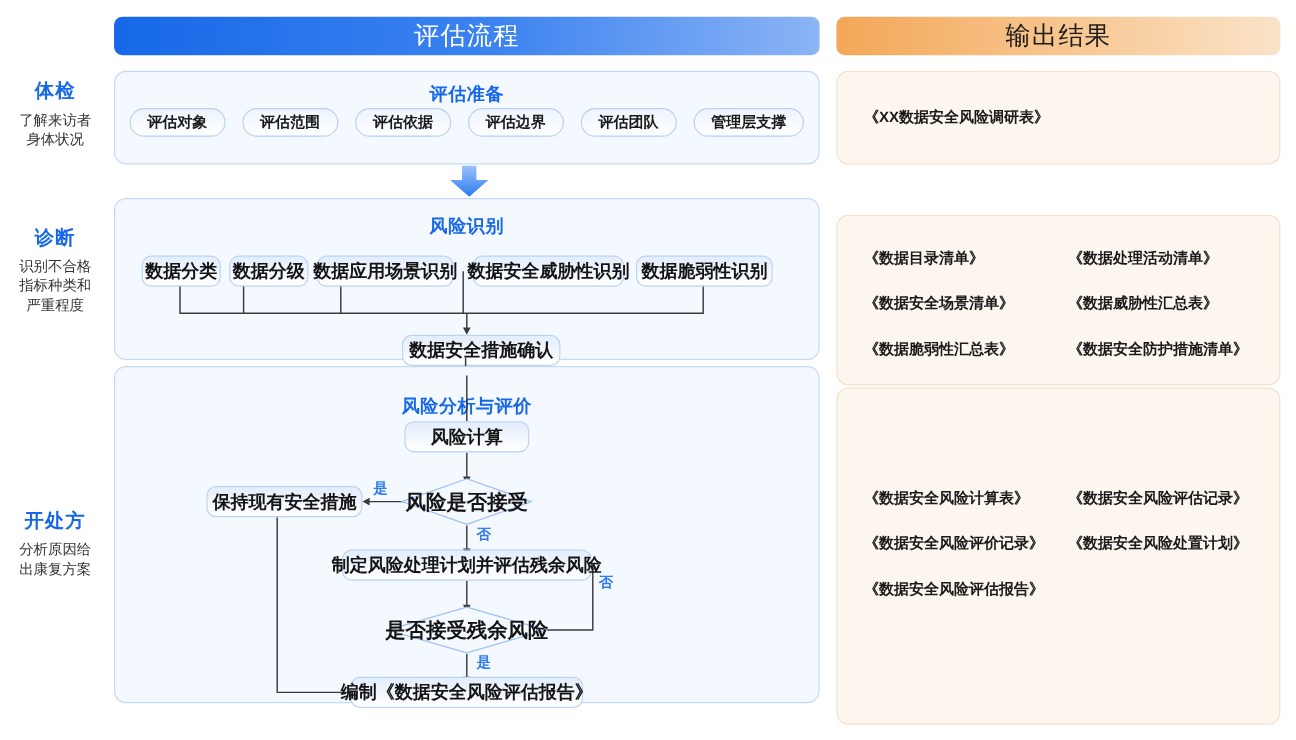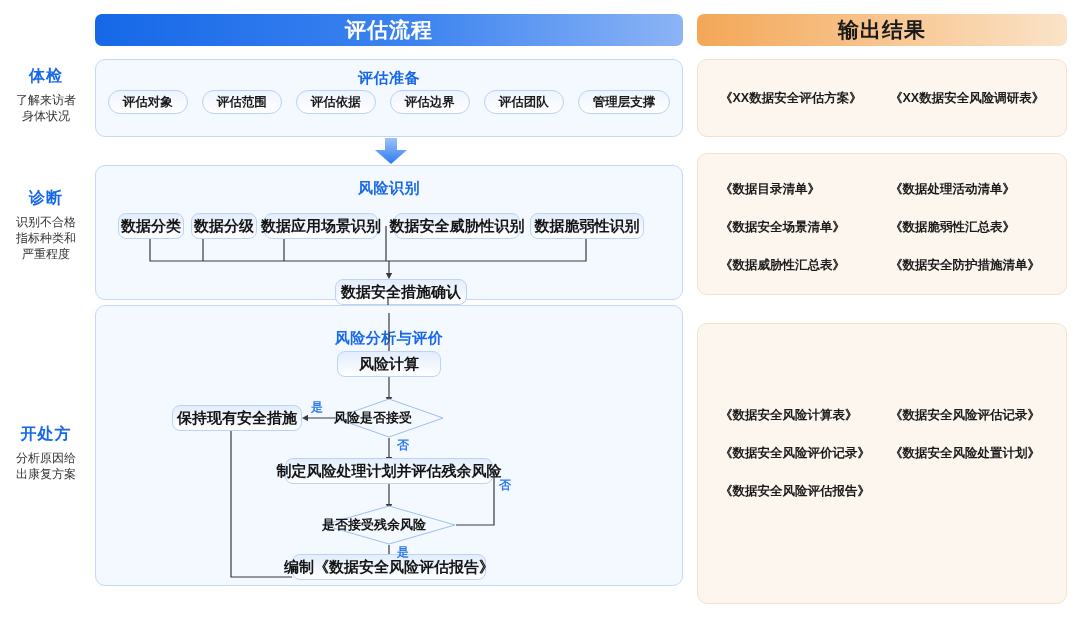--- a/index.html
+++ b/index.html
@@ -8,21 +8,21 @@
     background: #ffffff;
     font-family: "Liberation Sans", "DejaVu Sans", sans-serif;
     position: relative;
     overflow: hidden;
   }
 
   
   .hdr {
     position: absolute; height: 32px; border-radius: 7px;
     display: flex; align-items: center; justify-content: center;
-    font-size: 21px; font-weight: bold; letter-spacing: 1px;
+    font-size: 21px; font-weight: normal; letter-spacing: 1px;
   }
   .hdr-left  { left: 95px;  top: 14px; width: 588px;
                background: linear-gradient(90deg,#1668e8 0%,#3d84f0 55%,#8cb4f5 100%);
                color: #ffffff; }
   .hdr-right { left: 697px; top: 14px; width: 370px;
                background: linear-gradient(90deg,#f3a757 0%,#f8c894 55%,#fae3c8 100%);
                color: #1a1a1a; }
 
   
   .stage { position: absolute; left: 0; width: 92px; text-align: center; }
@@ -71,39 +71,39 @@
     background: linear-gradient(180deg,#e3edfc 0%,#ffffff 100%);
     border: 1px solid #bcd4f4; border-radius: 8px;
     display: flex; align-items: center; justify-content: center;
     font-size: 15px; font-weight: bold; color: #141414;
     white-space: nowrap; height: 26px;
   }
 
   
   .diamond {
     position: absolute; height: 40px;
-    display: flex; align-items: center; 
-    font-size: 13px; font-weight: bold; color: #141414; white-space: nowrap; font-family: Liberation Mono, monospace;
+    display: flex; align-items: center; justify-content: center;
+    font-size: 17px; font-weight: bold; color: #141414; white-space: nowrap; font-family: Liberation Mono, monospace;
   }
   .diamond svg { position: absolute; left: 0; top: 0; width: 100%; height: 100%; }
   .diamond span { position: relative; z-index: 2; }
 
   .edge-label {
     position: absolute; color: #2f7bf0; font-size: 12px; font-weight: bold;
   }
 
   svg.wires { position: absolute; left: 0; top: 0; pointer-events: none; }
 
   
   .out {
     position: absolute; left: 697px; width: 370px;
     background: #fdf6ef; border: 1px solid #f6e0c9; border-radius: 10px;
   }
   .out-1 { top: 59px;  height: 78px; }
-  .out-2 { top: 153px; height: 142px; }
+  .out-2 { top: 179px; height: 142px; }
   .out-3 { top: 323px; height: 281px; }
   .out-grid {
     position: absolute; left: 22px; right: 14px;
     display: grid; grid-template-columns: 1fr 1fr;
     row-gap: 21px; column-gap: 8px;
   }
   .out-1 .out-grid { top: 30px; }
   .out-2 .out-grid { top: 27px; }
   .out-3 .out-grid { top: 83px; }
   .doc { font-size: 12.5px; font-weight: bold; color: #1a1a1a; white-space: nowrap; }
@@ -230,42 +230,41 @@
 
   <div class="node" style="left:189px; top:152px; width:208px;">制定风险处理计划并评估残余风险</div>
 
   <div class="diamond" style="left:226px; top:199px; width:134px;">
     <svg viewBox="0 0 134 40" preserveAspectRatio="none">
       <polygon points="67,1 133,20 67,39 1,20" fill="#f4f8ff" stroke="#9cc0ef" stroke-width="1"></polygon>
     </svg>
     <span>是否接受残余风险</span>
   </div>
 
-  <div class="node" style="left:196px; top:248px; width:194px;text-align:center;">编制《数据安全风险评估报告》</div>
+  <div class="node" style="left:196px; top:258px; width:194px;text-align:center;">编制《数据安全风险评估报告》</div>
 
   <div class="edge-label" style="left:215px; top:93px;">是</div>
   <div class="edge-label" style="left:301px; top:131px;">否</div>
   <div class="edge-label" style="left:403px; top:171px;">否</div>
   <div class="edge-label" style="left:301px; top:238px;">是</div>
 </div>
 
 <div class="out out-1">
   <div class="out-grid">
-    <div class="doc">《XX数据安全评估方案》</div>
     <div class="doc">《XX数据安全风险调研表》</div>
   </div>
 </div>
 
 <div class="out out-2">
   <div class="out-grid">
     <div class="doc">《数据目录清单》</div>
     <div class="doc">《数据处理活动清单》</div>
     <div class="doc">《数据安全场景清单》</div>
+    <div class="doc">《数据威胁性汇总表》</div>
     <div class="doc">《数据脆弱性汇总表》</div>
-    <div class="doc">《数据威胁性汇总表》</div>
     <div class="doc">《数据安全防护措施清单》</div>
   </div>
 </div>
 
 <div class="out out-3">
   <div class="out-grid">
     <div class="doc">《数据安全风险计算表》</div>
     <div class="doc">《数据安全风险评估记录》</div>
     <div class="doc">《数据安全风险评价记录》</div>
     <div class="doc">《数据安全风险处置计划》</div>

